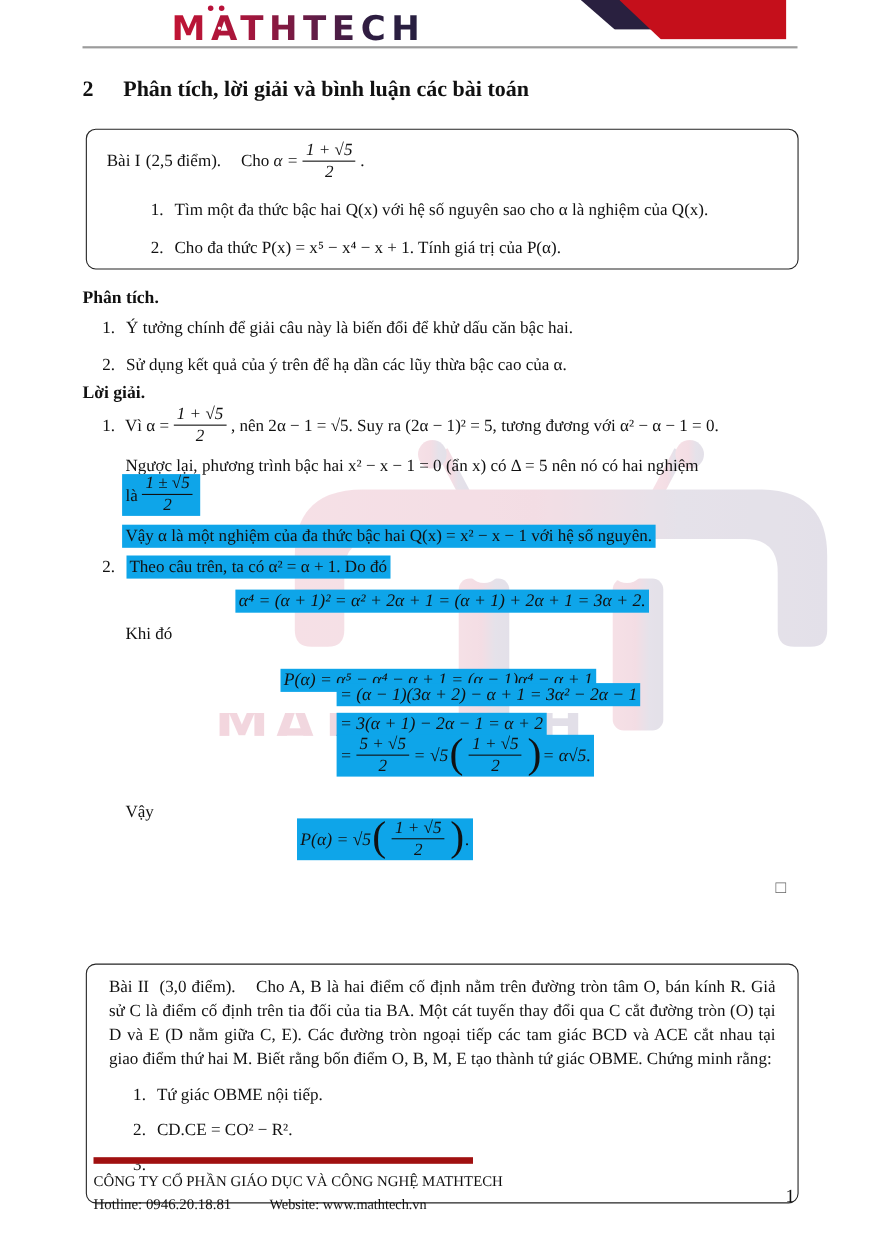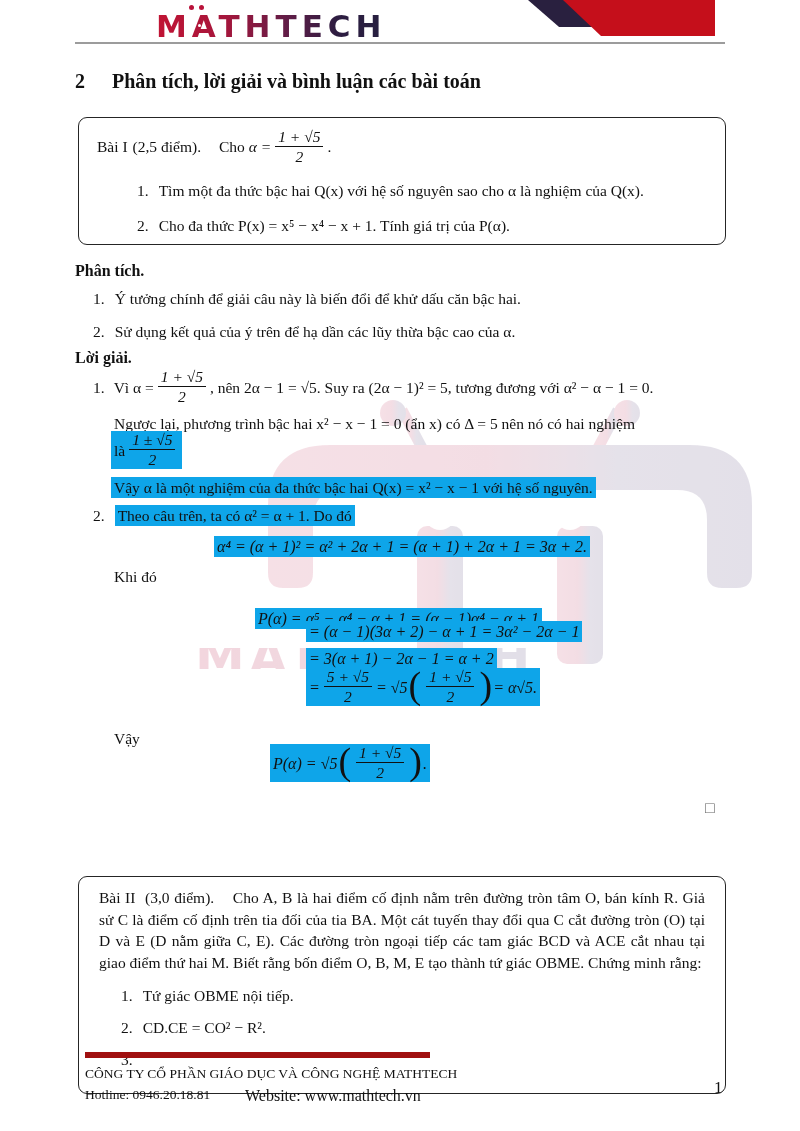--- a/index.html
+++ b/index.html
@@ -66,21 +66,21 @@
            font-weight:bold;font-size:50px;letter-spacing:4px;opacity:.5;color:#dfb6c4;}
   @supports ((-webkit-background-clip:text) or (background-clip:text)){
     .wm-text{background:linear-gradient(90deg,#e8aebe 0%,#e3b4c3 45%,#c6c0d2 72%,#c6c0d2 100%);
              -webkit-background-clip:text;background-clip:text;color:transparent;-webkit-text-fill-color:transparent;}
   }
 
   
   .foot-bar{position:absolute;left:85px;top:1052px;width:345px;height:6px;background:#a01010;}
   .foot-company{position:absolute;left:85px;top:1066px;font-size:13.5px;font-weight:normal;white-space:nowrap;}
   .foot-hotline{position:absolute;left:85px;top:1087px;font-size:13.5px;white-space:nowrap;}
-  .foot-website{position:absolute;left:245px;top:1087px;font-size:16px;white-space:nowrap;}
+  .foot-website{position:absolute;left:245px;top:1087px;font-size:13px;white-space:nowrap;}
   .foot-page{position:absolute;left:714px;top:1078px;font-size:17px;}
 </style>
 </head>
 <body>
 
 <div class="page">
 
   <svg class="wm" style="left:250px;top:398px;opacity:.5" width="520" height="275" viewBox="0 0 520 275">
     <defs>
       <linearGradient id="wmg" x1="0" y1="0" x2="1" y2="0">

